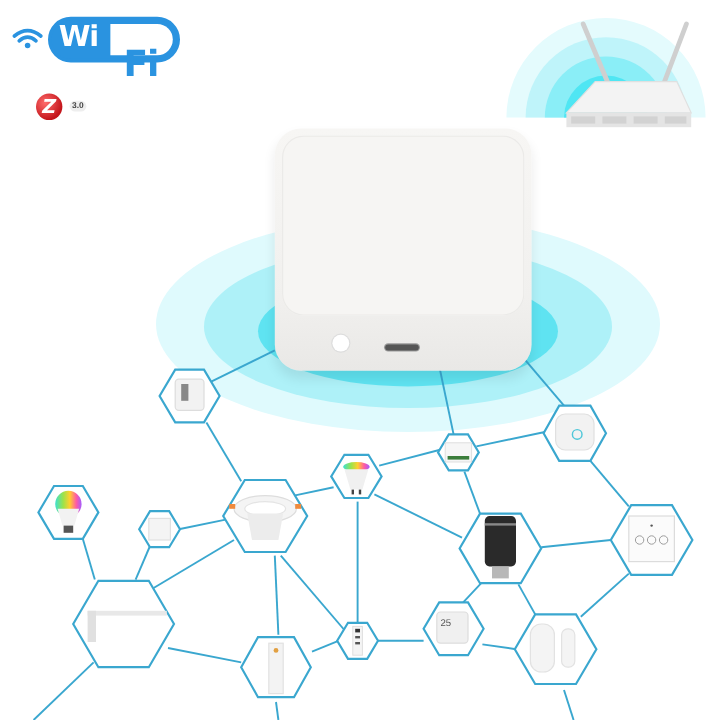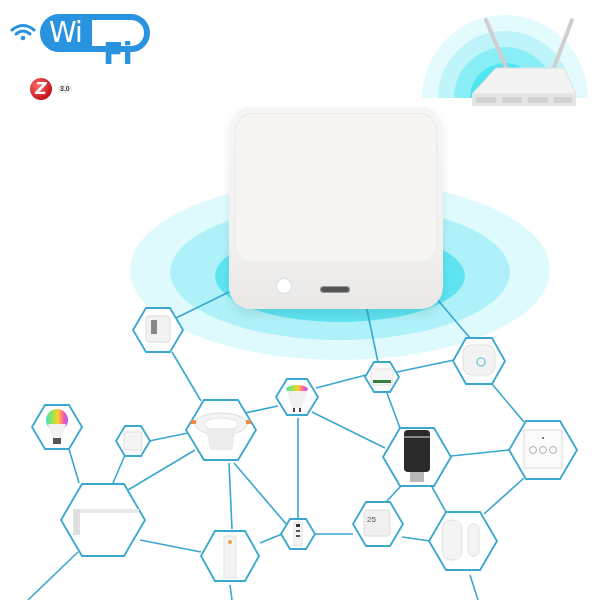--- a/index.html
+++ b/index.html
@@ -1,21 +1,21 @@
 <!DOCTYPE html>
 <html><head>
 <meta charset="utf-8">
 <style>
   html, body { margin:0; padding:0; background:#ffffff; }
   body { width:600px; height:600px; position:relative; overflow:hidden; font-family:"Liberation Sans", sans-serif; }
   .layer { position:absolute; left:0; top:0; width:600px; height:600px; }
   .wifi-logo { position:absolute; left:10px; top:14px; width:132px; height:40px; }
   .wifi-pill { position:absolute; left:30px; top:0; width:110px; height:38px; border:3px solid #2a93e0; border-radius:20px; box-sizing:border-box; background:#2a93e0; }
   .wifi-pill-right { position:absolute; right:3px; top:3px; width:52px; height:26px; background:#fff; border-radius:0 14px 14px 0; border-left:none; }
-  .wifi-text-wi { position:absolute; left:6px; top:-1px; font-weight:normal; font-size:28px; color:#fff; font-family:"DejaVu Sans", sans-serif; letter-spacing:-1px; }
+  .wifi-text-wi { position:absolute; left:6px; top:-1px; font-weight:bold; font-size:24px; color:#fff; font-family:"DejaVu Sans", sans-serif; letter-spacing:-1px; }
   .wifi-text-fi { position:absolute; left:60px; top:-1px; font-weight:bold; font-size:30px; color:#2a93e0; font-family:"DejaVu Sans", sans-serif; letter-spacing:-1px;margin-top:20px; }
   .zigbee { position:absolute; left:30px; top:78px; }
   .zigbee-ball { width:22px; height:22px; border-radius:50%; background:radial-gradient(circle at 35% 35%, #ff6b6b, #c4161c 70%); position:relative; }
   .zigbee-z { position:absolute; left:0; top:1px; width:22px; text-align:center; color:#fff; font-weight:bold; font-size:16px; font-family:"DejaVu Sans", sans-serif; font-style:italic; }
   .zigbee-ver { position:absolute; left:28px; top:6px; font-size:7px; font-weight:bold; color:#444; background:#eee; border-radius:6px; padding:1px 2px; }
   .hub { position:absolute; left:229px; top:107px; width:214px; height:202px; border-radius:22px; background:linear-gradient(180deg,#f7f6f4 0%, #f1f0ee 70%, #e9e8e6 100%); box-shadow:0 6px 10px rgba(0,0,0,0.08); }
   .hub-top { position:absolute; left:6px; top:6px; right:6px; height:150px; border-radius:18px; background:#f6f5f3; box-shadow:inset 0 0 0 1px #ebeae8; }
   .hub-button { position:absolute; left:48px; top:172px; width:14px; height:14px; border-radius:50%; background:#fff; box-shadow:0 0 0 1px #ddd; }
   .hub-port { position:absolute; left:92px; top:180px; width:28px; height:5px; border-radius:3px; background:#555; box-shadow:0 0 0 1px #999; }
   .router { position:absolute; left:420px; top:0; width:170px; height:110px; }

